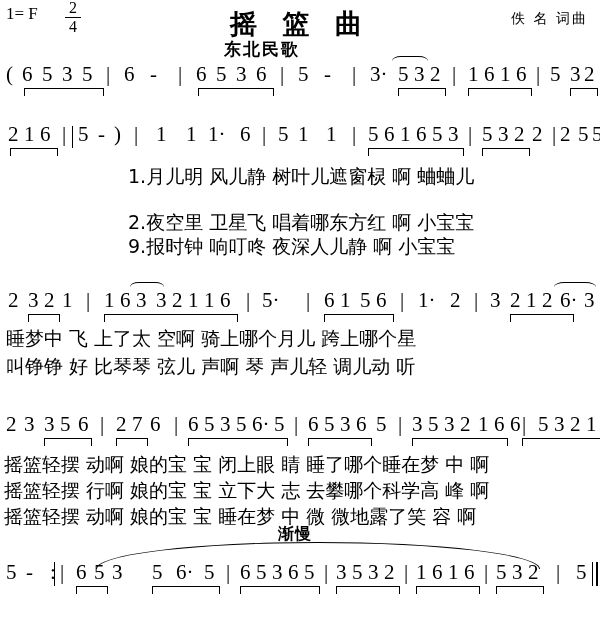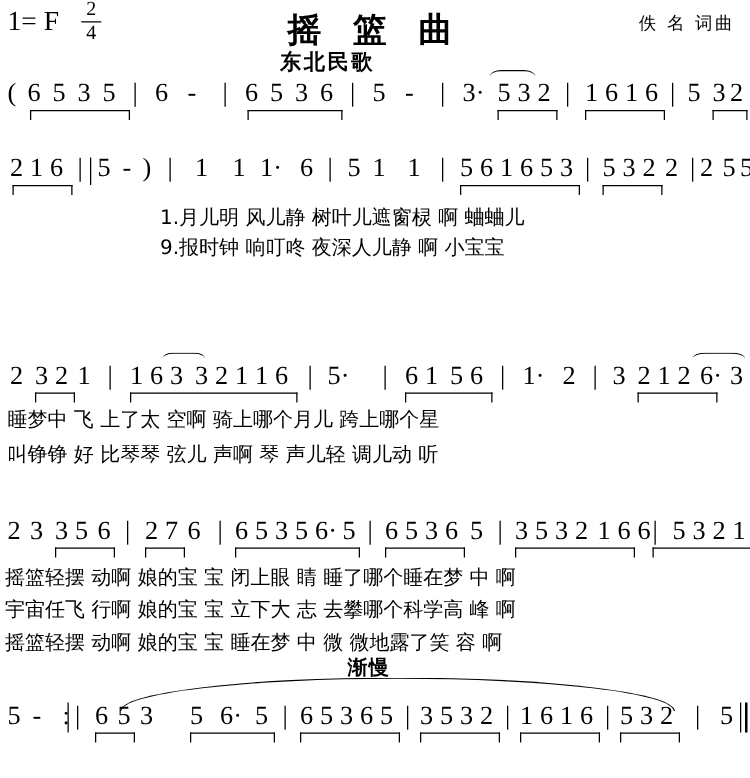--- a/index.html
+++ b/index.html
@@ -19,21 +19,21 @@
     position: relative;
     width: 600px;
     height: 622px;
   }
 
   
   .key-sig {
     position: absolute;
     left: 6px;
     top: 4px;
-    font-size: 22px;
+    font-size: 17px;
     font-family: "Liberation Serif", serif;
     white-space: nowrap;
   }
   .meter {
     position: absolute;
     left: 62px;
     top: 0px;
     width: 22px;
     text-align: center;
     font-size: 16px;
@@ -95,21 +95,21 @@
   }
   .tok {
     position: absolute;
     top: 0;
     white-space: nowrap;
   }
   .lyr {
     position: absolute;
     top: 0;
     white-space: nowrap;
-    font-size: 16px;
+    font-size: 19px;
     font-family: "DejaVu Sans", sans-serif;
   }
   .lyrline {
     position: relative;
     height: 22px;
   }
 
   .bracket {
     position: absolute;
     border-top: 1.4px solid #000;
@@ -237,20 +237,23 @@
       <span class="bracket" style="left:368px; top:26px; width:94px;"></span>
       <span class="bracket" style="left:482px; top:26px; width:46px;"></span>
       <span class="vline" style="left:72px; top:4px; height:22px;"></span>
     </div>
     <div class="lyrline" style="margin-top:8px;">
       <span class="lyr" style="left:128px;">1.月儿明   风儿静   树叶儿遮窗棂 啊 蛐蛐儿</span>
     </div>
   </div>
 
   <div class="row" style="top:186px;">
+    <div class="lyrline" style="margin-top:24px;">
+      <span class="lyr" style="left:128px;">2.夜空里   卫星飞   唱着哪东方红 啊  小宝宝</span>
+    </div>
     <div class="lyrline" style="margin-top:2px;">
       <span class="lyr" style="left:128px;">9.报时钟   响叮咚   夜深人儿静 啊  小宝宝</span>
     </div>
   </div>
 
   <div class="row" style="top:288px;">
     <div class="mline">
       <span class="tok" style="left:8px;">2</span>
       <span class="tok" style="left:28px;">3</span>
       <span class="tok" style="left:44px;">2</span>
@@ -337,21 +340,21 @@
       <span class="bracket" style="left:116px; top:26px; width:30px;"></span>
       <span class="bracket" style="left:188px; top:26px; width:98px;"></span>
       <span class="bracket" style="left:308px; top:26px; width:62px;"></span>
       <span class="bracket" style="left:412px; top:26px; width:94px;"></span>
       <span class="bracket" style="left:522px; top:26px; width:78px;"></span>
     </div>
     <div class="lyrline" style="margin-top:6px;">
       <span class="lyr" style="left:4px;">摇篮轻摆   动啊   娘的宝 宝   闭上眼 睛   睡了哪个睡在梦 中  啊</span>
     </div>
     <div class="lyrline" style="margin-top:4px;">
-      <span class="lyr" style="left:4px;">宇宙任飞   行啊   娘的宝 宝   立下大 志   去攀哪个科学高   峰  啊</span>
+      <span class="lyr" style="left:4px;">摇篮轻摆   行啊   娘的宝 宝   立下大 志   去攀哪个科学高   峰  啊</span>
     </div>
     <div class="lyrline" style="margin-top:4px;">
       <span class="lyr" style="left:4px;">摇篮轻摆   动啊   娘的宝 宝   睡在梦 中   微 微地露了笑 容  啊</span>
     </div>
   </div>
 
   <div class="tempo-mark" style="left:278px; top:524px;">渐慢</div>
 
   <div class="row" style="top:560px;">
     <div class="mline">

